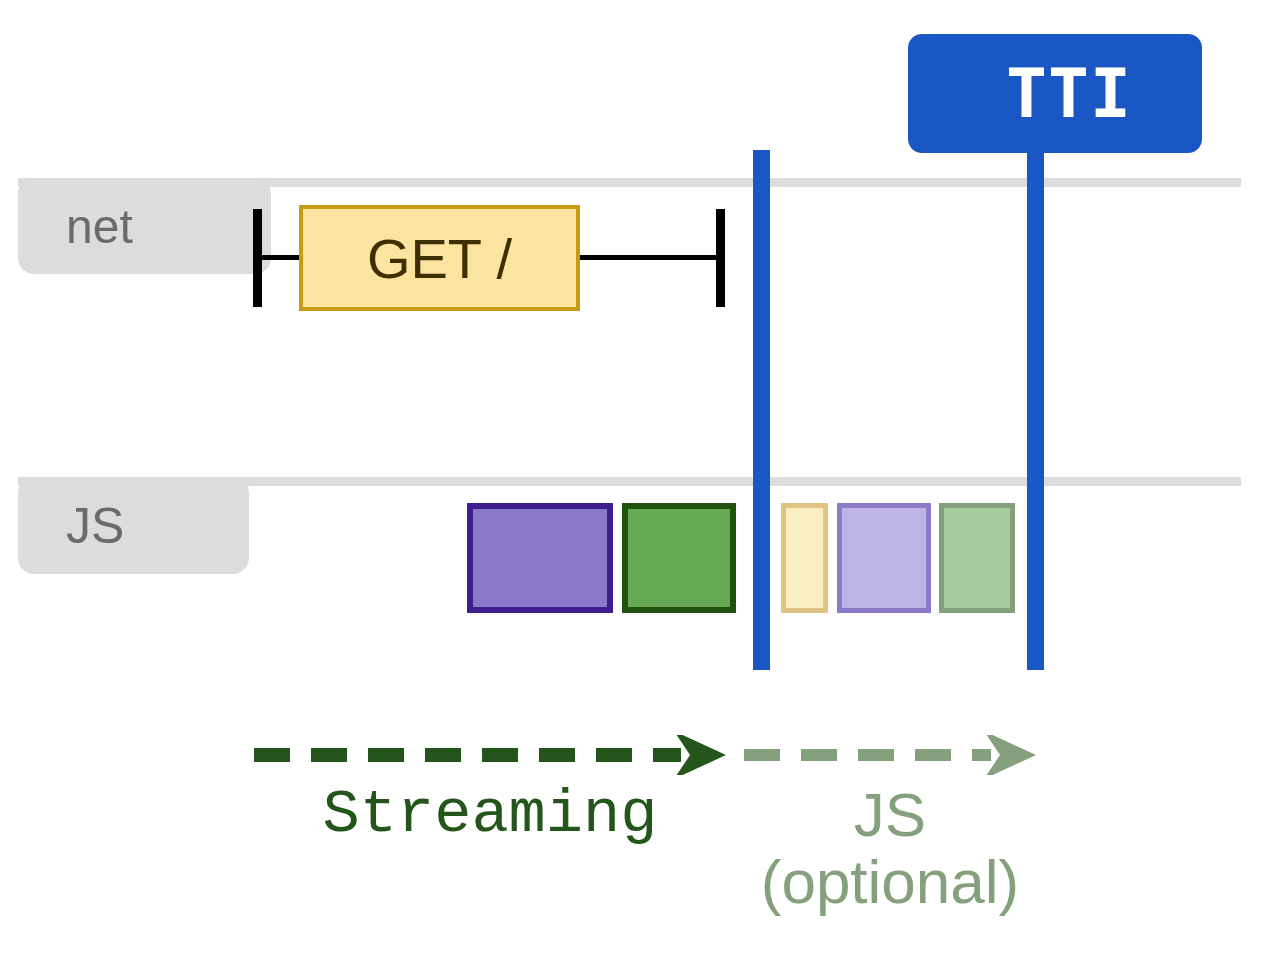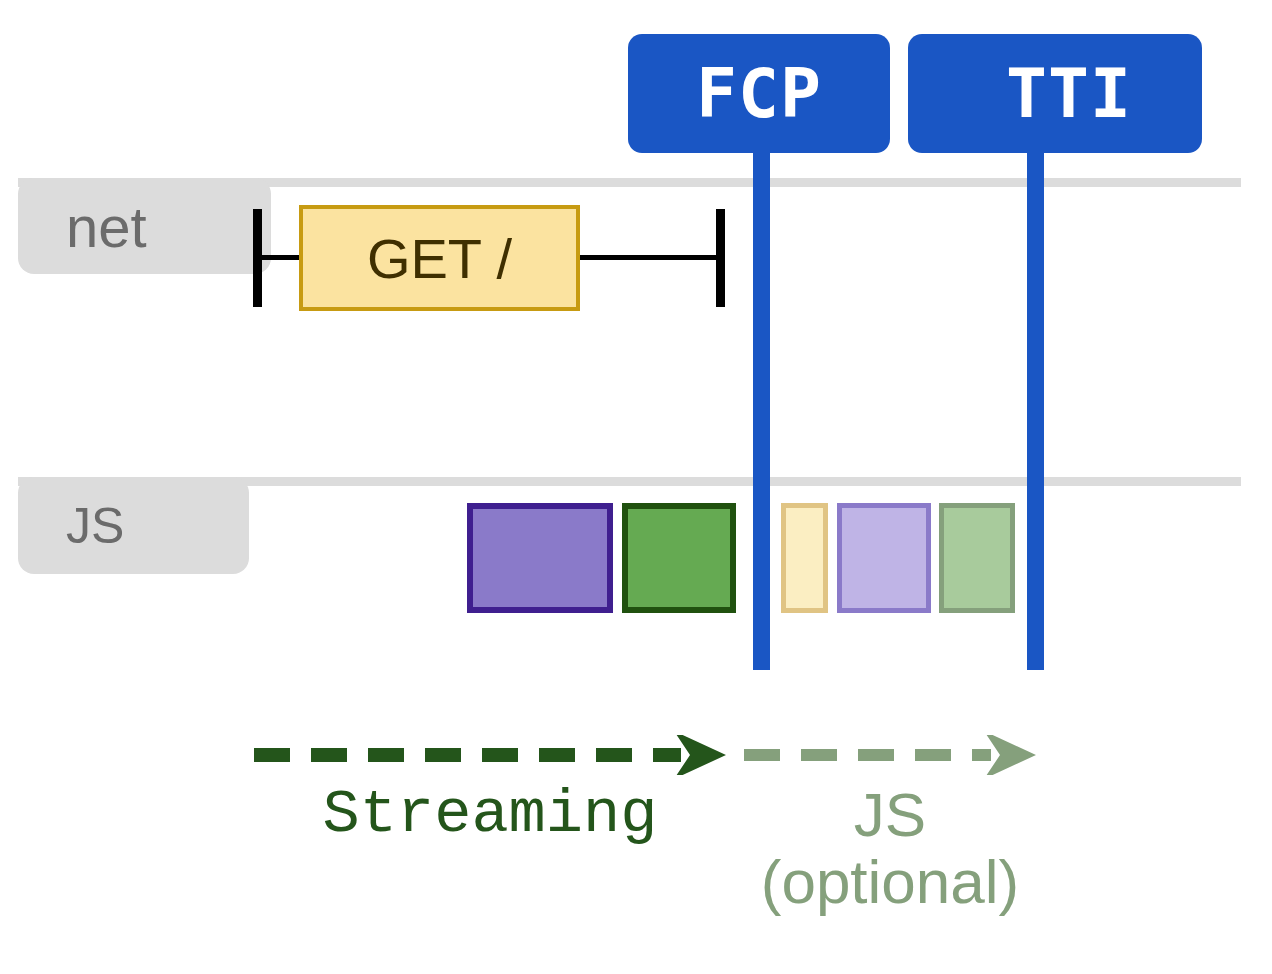--- a/index.html
+++ b/index.html
@@ -100,21 +100,21 @@
     line-height: 1.08;
     z-index: 3;
     font-family: "Liberation Sans", sans-serif;
   }
 </style>
 </head>
 <body>
 
 <div id="stage">
     <div class="track-line" style="left: 18px; top: 178px; width: 1223px; height: 9px; background: rgb(220, 220, 220);"></div>
-    <div class="track-label" style="left: 18px; top: 178px; width: 205px; height: 96px; border-radius: 16px; padding-left: 48px; font-size: 58px; color: rgb(107, 107, 107);">
+    <div class="track-label" style="left: 18px; top: 178px; width: 205px; height: 96px; border-radius: 16px; padding-left: 48px; font-size: 48px; color: rgb(107, 107, 107);">
       <span>net</span>
     </div>
     <div class="track-line" style="left: 18px; top: 477px; width: 1223px; height: 9px; background: rgb(220, 220, 220);"></div>
     <div class="track-label" style="left: 18px; top: 477px; width: 183px; height: 97px; border-radius: 16px; padding-left: 48px; font-size: 50px; color: rgb(107, 107, 107);">
       <span>JS</span>
     </div>
     <div class="whisker-cap" style="left: 253px; top: 209px; width: 9px; height: 98px; background: rgb(0, 0, 0);"></div>
     <div class="whisker-cap" style="left: 716px; top: 209px; width: 9px; height: 98px; background: rgb(0, 0, 0);"></div>
     <div class="whisker-line" style="left: 253px; top: 255px; width: 470px; height: 5px; background: rgb(0, 0, 0);"></div>
     <div class="request-box" style="left: 299px; top: 205px; width: 281px; height: 106px; font-size: 56px; background: rgb(251, 227, 160); border-color: rgb(199, 155, 18); color: rgb(63, 47, 0);">
@@ -134,20 +134,17 @@
     </div>
     <svg class="phase-arrow" width="295" height="40" viewBox="0 0 295 40" style="position: absolute; left: 742px; top: 735px;">
       <line x1="2" y1="20" x2="249" y2="20" stroke="#85a07c" stroke-width="12" stroke-dasharray="36 21"></line>
       <path d="M 294 20 L 242 -4 L 258 20 L 242 44 Z" fill="#85a07c"></path>
     </svg>
     <div class="phase-label" style="left: 700px; top: 782px; width: 380px; height: 160px; font-size: 62px; color: rgb(133, 160, 124);">
       <div>JS</div>
       <div>(optional)</div>
     </div>
     <div class="marker-line" style="left: 753px; top: 150px; width: 17px; height: 520px; background: rgb(26, 86, 196);"></div>
-    <div class="marker-badge" style="left: 628px; top: 34px; width: 262px; height: 119px; border-radius: 14px; font-size: 68px; background: rgb(26, 86, 196);">
-      <span>FCP</span>
-    </div>
     <div class="marker-line" style="left: 1027px; top: 150px; width: 17px; height: 520px; background: rgb(26, 86, 196);"></div>
     <div class="marker-badge" style="left: 908px; top: 34px; width: 266px; height: 119px; border-radius: 14px; font-size: 68px; background: rgb(26, 86, 196); padding-left: 28px;">
       <span>TTI</span>
     </div>
   </div>
 
 </body></html>

